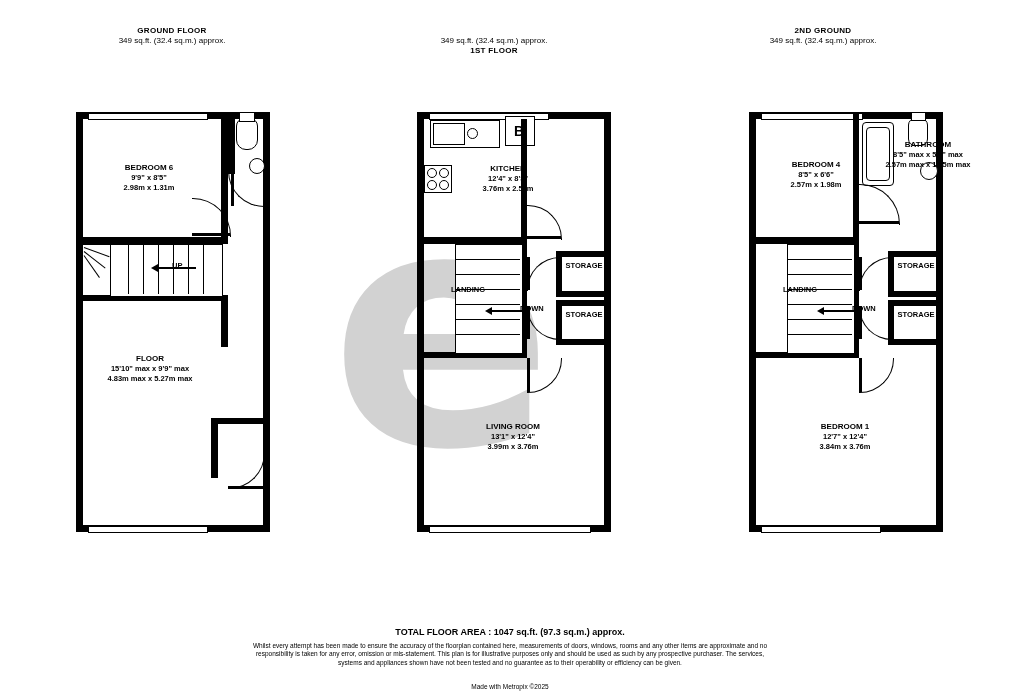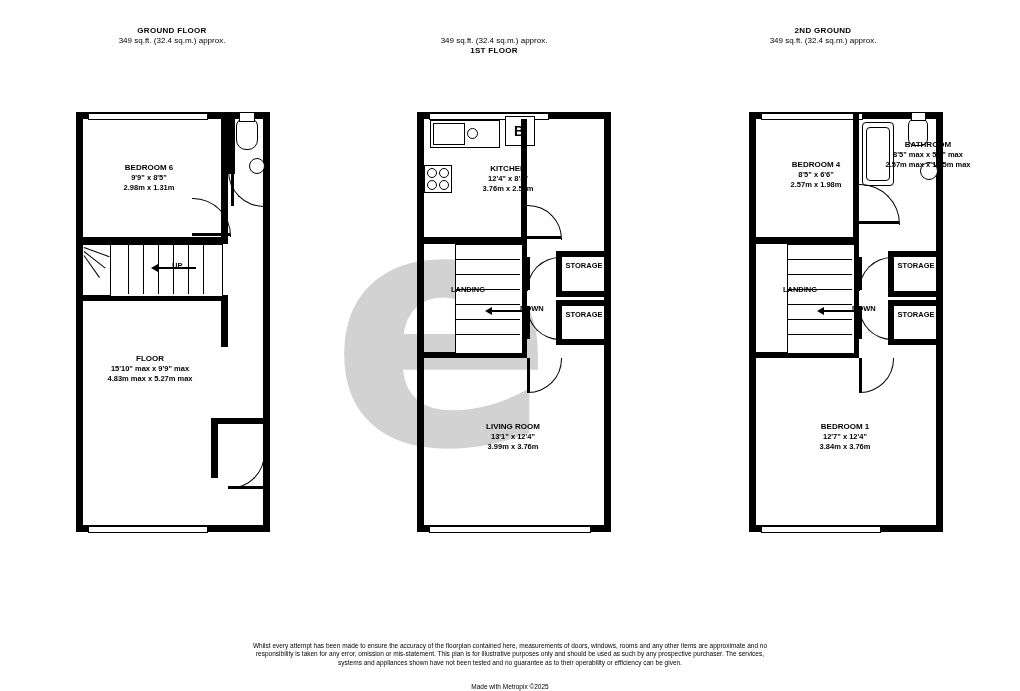--- a/index.html
+++ b/index.html
@@ -305,16 +305,17 @@
       <div class="dim2">2.57m max x 1.65m max</div>
     </div>
 
     <div class="label" style="left:769px;top:422px;width:152px;">
       <div class="name">BEDROOM 1</div>
       <div class="dim">12'7"  x 12'4"</div>
       <div class="dim2">3.84m  x 3.76m</div>
     </div>
   </div>
 
+  <div class="footer-total">TOTAL FLOOR AREA : 1047 sq.ft. (97.3 sq.m.) approx.</div>
   <div class="footer-disc">Whilst every attempt has been made to ensure the accuracy of the floorplan contained here, measurements of doors, windows, rooms and any other items are approximate and no responsibility is taken for any error, omission or mis-statement. This plan is for illustrative purposes only and should be used as such by any prospective purchaser. The services, systems and appliances shown have not been tested and no guarantee as to their operability or efficiency can be given.</div>
   <div class="footer-made">Made with Metropix ©2025</div>
 
 </div>
 
 </body></html>

